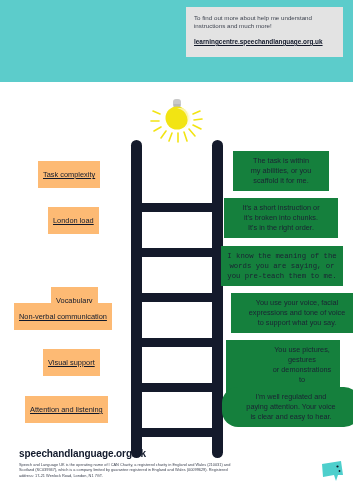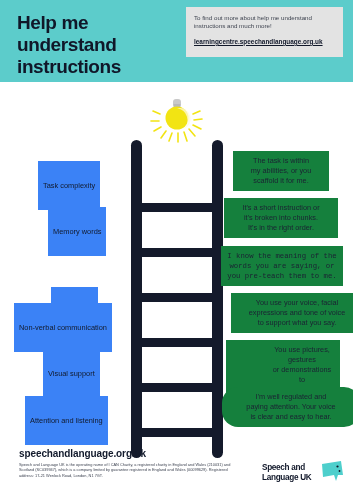--- a/index.html
+++ b/index.html
@@ -92,28 +92,29 @@
     position: absolute;
     left: 4px;
     width: 84px;
     height: 9px;
     background: #141a2b;
   }
 
   
   .chip {
     position: absolute;
-    background: #3b82f6;
+    background: #fdba74;
     color: #121a2c;
     font-size: 7.4px;
     line-height: 9px;
-    padding: 20px 5px;
+    padding: 9px 5px;
     white-space: nowrap;
     box-sizing: border-box;
     text-align: center;
+    text-decoration: underline;
   }
 
   
   .note {
     position: absolute;
     background: #15803d;
     color: #1b2233;
     font-size: 7.3px;
     line-height: 10px;
     padding: 5px 6px;
@@ -164,23 +165,20 @@
     left: 57px;
     top: 0;
     width: 26px;
     height: 24px;
   }
 </style>
 </head>
 <body>
 
 <div class="header">
-  <div class="header-title">Help me
-understand
-instructions</div>
 
   <div class="header-card">
     <div class="header-card-text">To find out more about help me understand instructions and much more!</div>
     <a class="header-card-link" href="#">learningcentre.speechandlanguage.org.uk</a>
   </div>
 </div>
 
 <div class="bulb-wrap">
   <svg viewBox="0 0 58 50" width="58" height="50">
     <rect x="25" y="1" width="8" height="8" rx="3" fill="#c9c9c9"></rect>
@@ -208,21 +206,21 @@
   <div class="rail rail-right"></div>
   <div class="rung" style="top:63px;"></div>
   <div class="rung" style="top:108px;"></div>
   <div class="rung" style="top:153px;"></div>
   <div class="rung" style="top:198px;"></div>
   <div class="rung" style="top:243px;"></div>
   <div class="rung" style="top:288px;"></div>
 </div>
 
 <div class="chip" style="left:38px; top:161px;">Task complexity</div>
-<div class="chip" style="left:48px; top:207px;">Memory words</div>
+<div class="chip" style="left:48px; top:207px;">London load</div>
 <div class="chip" style="left:51px; top:255px;margin-top:32px;">Vocabulary</div>
 <div class="chip" style="left:14px; top:303px;">Non-verbal communication</div>
 <div class="chip" style="left:43px; top:349px;">Visual support</div>
 <div class="chip" style="left:25px; top:396px;">Attention and listening</div>
 
 <div class="note" style="left:233px; top:151px; width:96px;">The task is within
 my abilities, or you
 scaffold it for me.</div>
 <div class="note" style="left:224px; top:198px; width:114px;">It's a short instruction or
 it's broken into chunks.
@@ -237,22 +235,20 @@
 or demonstrations to
 back up what you say.</div>
 <div class="note" style="left:222px; top:387px; width:138px;border-radius:16px;">I'm well regulated and
 paying attention. Your voice
 is clear and easy to hear.</div>
 
 <div class="footer-url">speechandlanguage.org.uk</div>
 <div class="footer-legal">Speech and Language UK is the operating name of I CAN Charity, a registered charity in England and Wales (210031) and Scotland (SC039947), which is a company limited by guarantee registered in England and Wales (00099629). Registered address: 17-21 Wenlock Road, London, N1 7GT.</div>
 
 <div class="logo">
-  <div class="logo-text">Speech and
-Language UK</div>
   <div class="logo-mark">
     <svg viewBox="0 0 26 24" width="26" height="24">
       <path d="M3 4 L22 1 L24 15 L19 15 L17 21 L15 15 L4 17 Z" fill="#4ecfcc"></path>
       <circle cx="18.5" cy="6.5" r="1.1" fill="#101729"></circle>
       <circle cx="20.5" cy="11" r="0.9" fill="#101729"></circle>
     </svg>
   </div>
 </div>
 
 </body></html>

